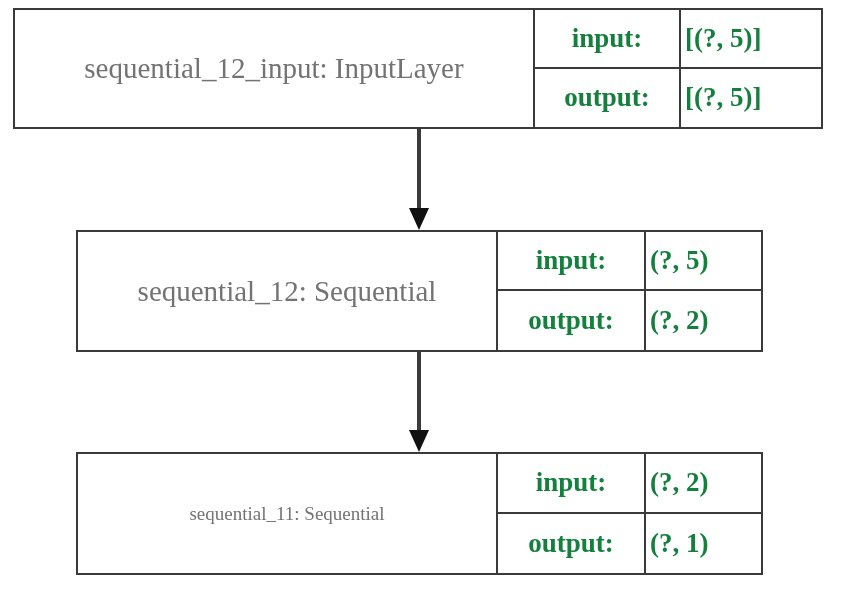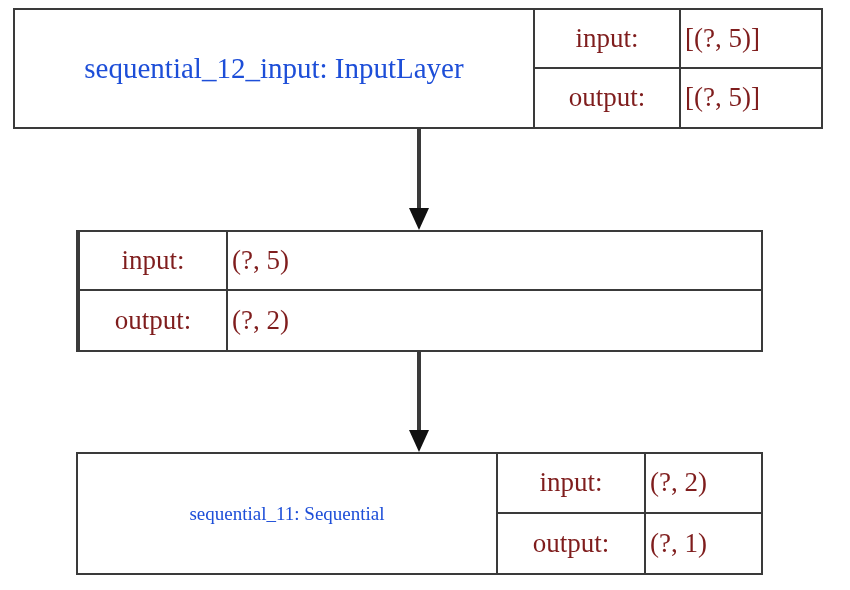--- a/index.html
+++ b/index.html
@@ -34,21 +34,21 @@
     overflow: hidden;
   }
 
   .node-name-cell {
     box-sizing: border-box;
     display: flex;
     align-items: center;
     justify-content: center;
     text-align: center;
     padding: 0 6px;
-    color: #1d4ed8;
+    color: #737373;
     white-space: nowrap;
   }
 
   .io-block {
     box-sizing: border-box;
     display: flex;
     flex-direction: column;
     border-left: 2px solid #3a3a3a;
     flex: 1 1 auto;
   }
@@ -64,23 +64,24 @@
     border-bottom: 2px solid #3a3a3a;
   }
 
   .io-key-cell,
   .io-val-cell {
     box-sizing: border-box;
     display: flex;
     align-items: center;
     justify-content: center;
     text-align: center;
-    color: #7f1d1d;
+    color: #15803d;
     white-space: nowrap;
     padding: 9px 4px;
+    font-weight: bold;
   }
   .io-val-cell {
     border-left: 2px solid #3a3a3a;
   }
 
   
   .edge {
     position: absolute;
     pointer-events: none;
   }
@@ -119,20 +120,21 @@
       </div>
     </div>
   </div>
 
   <div class="edge" style="left:417px; top:129px; width:4px; height:101px;">
     <div class="edge-stem" style="height:80px;"></div>
     <div class="edge-head" style="top:79px;"></div>
   </div>
 
   <div class="node" id="node-1" style="left:76px; top:230px; width:687px; height:122px;">
+    <div class="node-name-cell" style="width:418px; font-size:29px;">sequential_12: Sequential</div>
     <div class="io-block">
       <div class="io-row row-top">
         <div class="io-key-cell" style="width:146px; font-size:27px;">input:</div>
         <div class="io-val-cell" style="font-size:27px;">(?, 5)</div>
       </div>
       <div class="io-row">
         <div class="io-key-cell" style="width:146px; font-size:27px;">output:</div>
         <div class="io-val-cell" style="font-size:27px;">(?, 2)</div>
       </div>
     </div>

